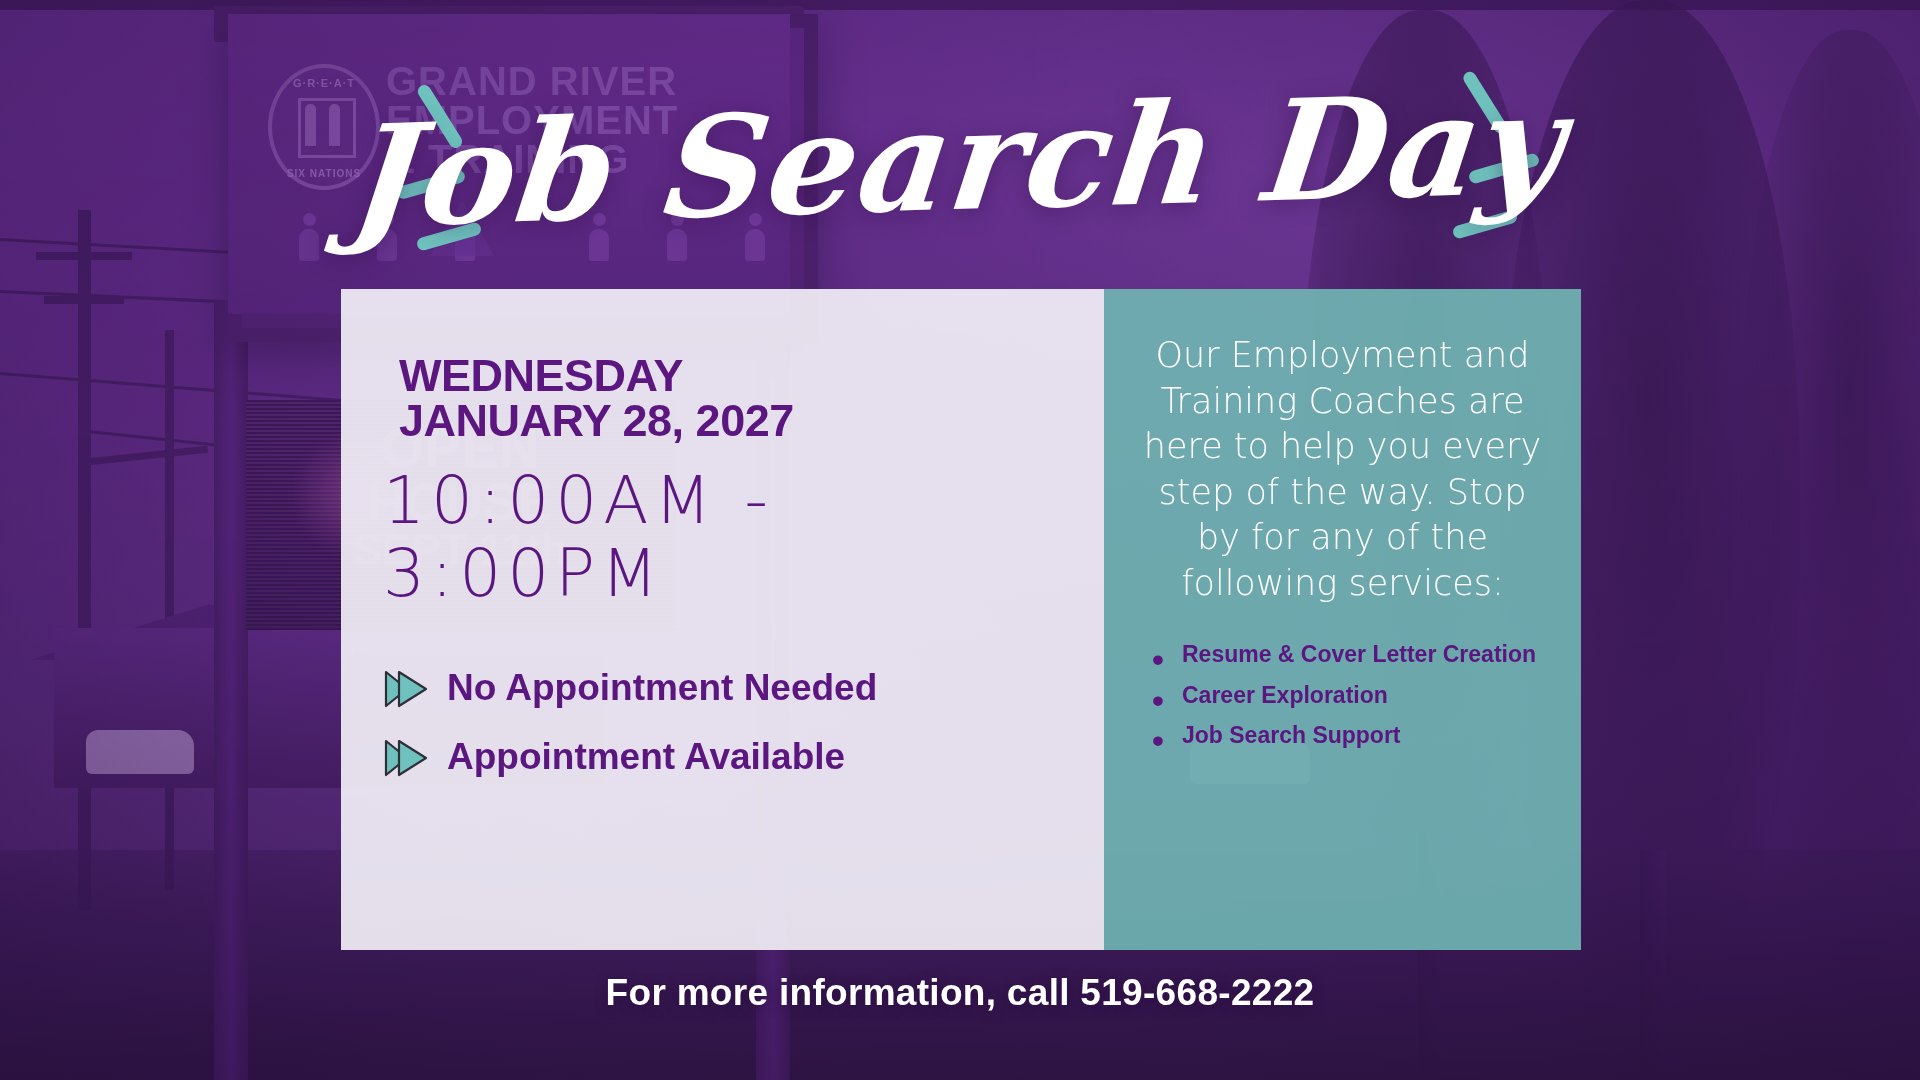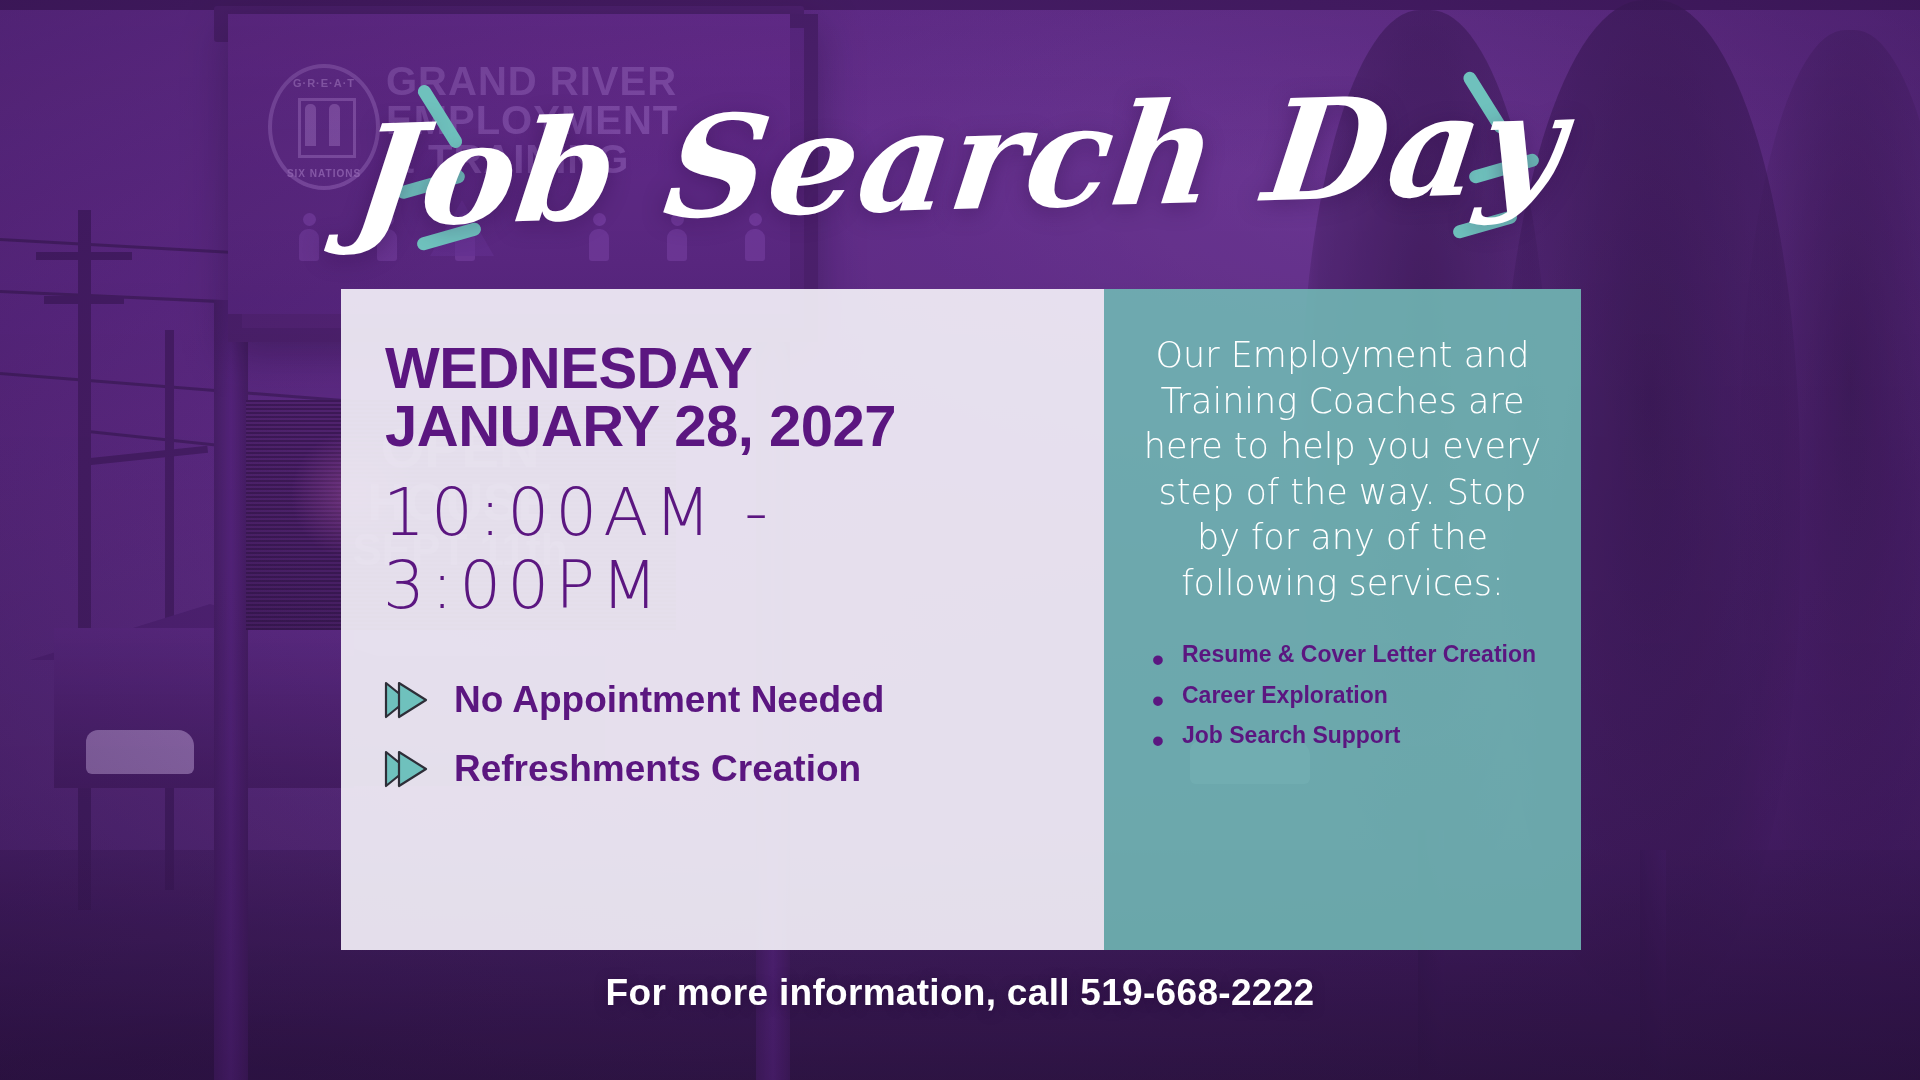--- a/index.html
+++ b/index.html
@@ -140,28 +140,28 @@
   .dash.d5{left:1468px;top:162px;width:72px;transform:rotate(-16deg);}
   .dash.d6{left:1452px;top:218px;width:66px;transform:rotate(-16deg);}
 
   
   .panels{position:absolute;left:341px;top:289px;width:1240px;height:661px;display:flex;}
   .panel-left{width:763px;background:rgba(241,238,246,.93);
     padding:48px 40px 0 42px;box-sizing:border-box;}
   .panel-right{width:477px;background:rgba(112,183,180,.90);
     padding:44px 36px 0 36px;box-sizing:border-box;}
 
-  .date-line{color:#5b1680;font-weight:bold;font-size:58px;line-height:1.0;
-    letter-spacing:-.5px;margin:2px;}
+  .date-line{color:#5b1680;font-weight:bold;font-size:45px;line-height:1.0;
+    letter-spacing:-.5px;margin:16px;}
   .date-line .l2{display:block;}
   .time{color:#5b1680;font-size:66px;line-height:1.1;margin-top:22px;
     letter-spacing:6px;font-weight:300;font-family:"DejaVu Sans", sans-serif;}
 
   .feature-list{list-style:none;margin:58px 0 0 0;padding:0;}
-  .feature-list li{display:flex;align-items:flex-start;margin-bottom:28px;gap:7px;}
+  .feature-list li{display:flex;align-items:flex-end;margin-bottom:28px;}
   .arrow-icon{flex:0 0 auto;width:46px;height:40px;margin-right:18px;}
   .feature-text{color:#5b1680;font-weight:bold;font-size:37px;line-height:1.1;}
 
   .blurb{color:#ffffff;font-size:35px;line-height:1.30;text-align:center;
     font-weight:300;font-family:"DejaVu Sans", sans-serif;margin:0;}
   .svc-list{list-style:none;margin:34px 0 0 6px;padding:0;}
   .svc-list li{position:relative;padding-left:36px;margin-bottom:12px;
     color:#5b1680;font-weight:bold;font-size:23px;line-height:1.24;}
   .svc-list li::before{content:"•";position:absolute;left:6px;top:-2px;font-size:34px;}
 
@@ -295,21 +295,21 @@
           </span>
           <span class="feature-text">No Appointment Needed</span>
         </li>
         <li>
           <span class="arrow-icon">
             <svg viewBox="0 0 46 40" width="46" height="40">
               <polygon points="3,3 24,20 3,37" fill="#6fc1bd" stroke="#2e2e38" stroke-width="2.2" stroke-linejoin="round"></polygon>
               <polygon points="16,3 43,20 16,37" fill="#6fc1bd" stroke="#2e2e38" stroke-width="2.2" stroke-linejoin="round"></polygon>
             </svg>
           </span>
-          <span class="feature-text">Refreshments Creation</span>
+          <span class="feature-text">Appointment Available</span>
         </li>
       </ul>
     </div>
 
     <div class="panel-right">
       <p class="blurb">Our Employment and Training Coaches are here to help you every step of the way. Stop by for any of the following services:</p>
       <ul class="svc-list">
         <li>Resume &amp; Cover Letter Creation</li>
         <li>Career Exploration</li>
         <li>Job Search Support</li>

